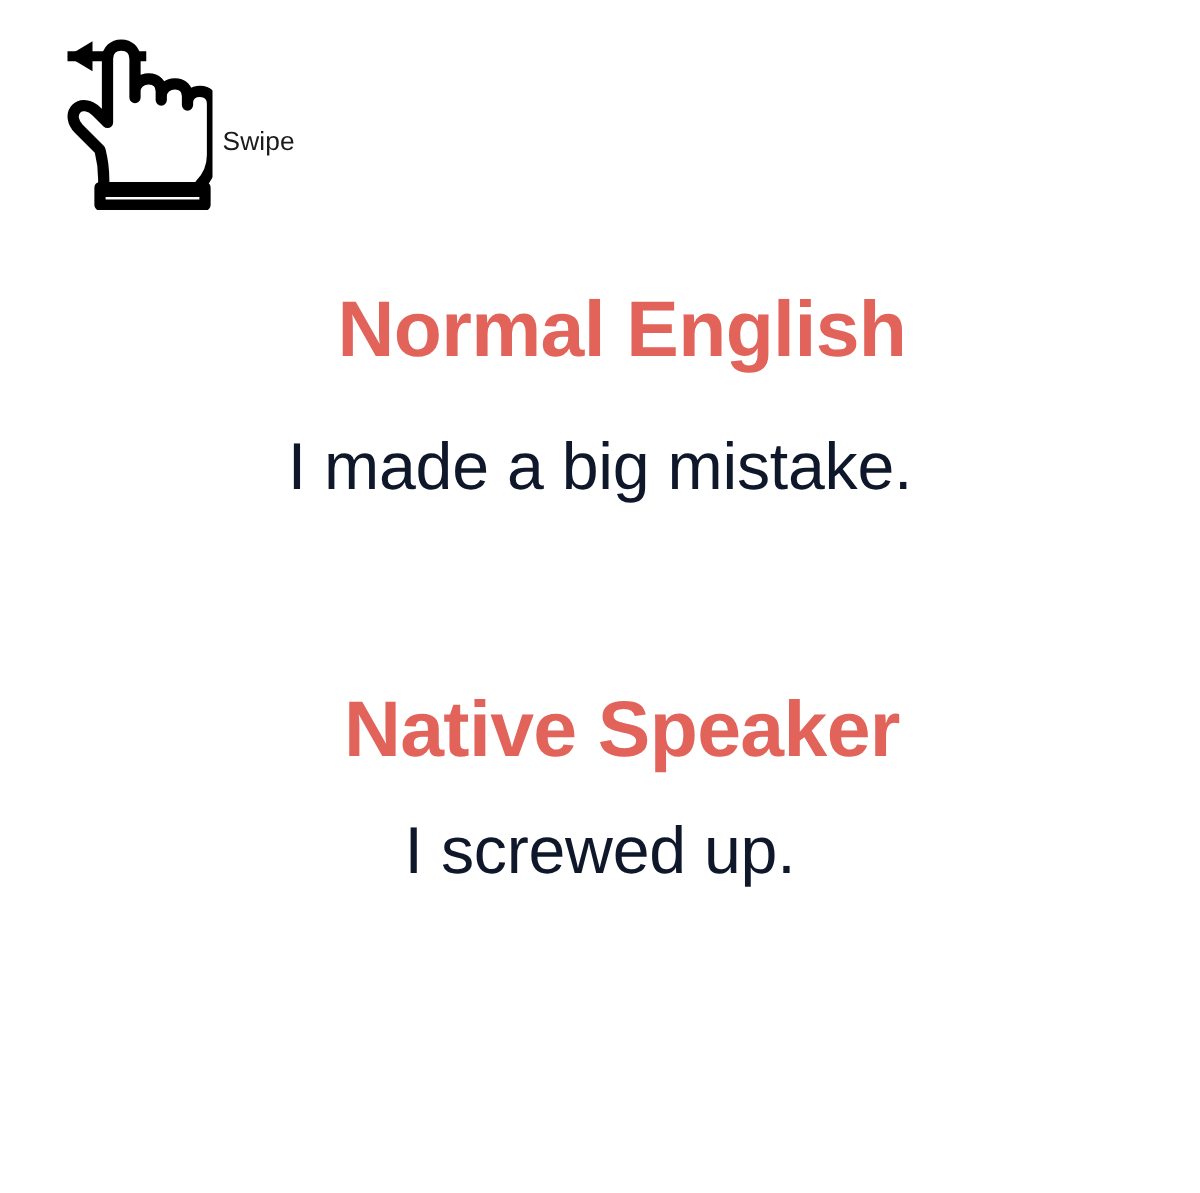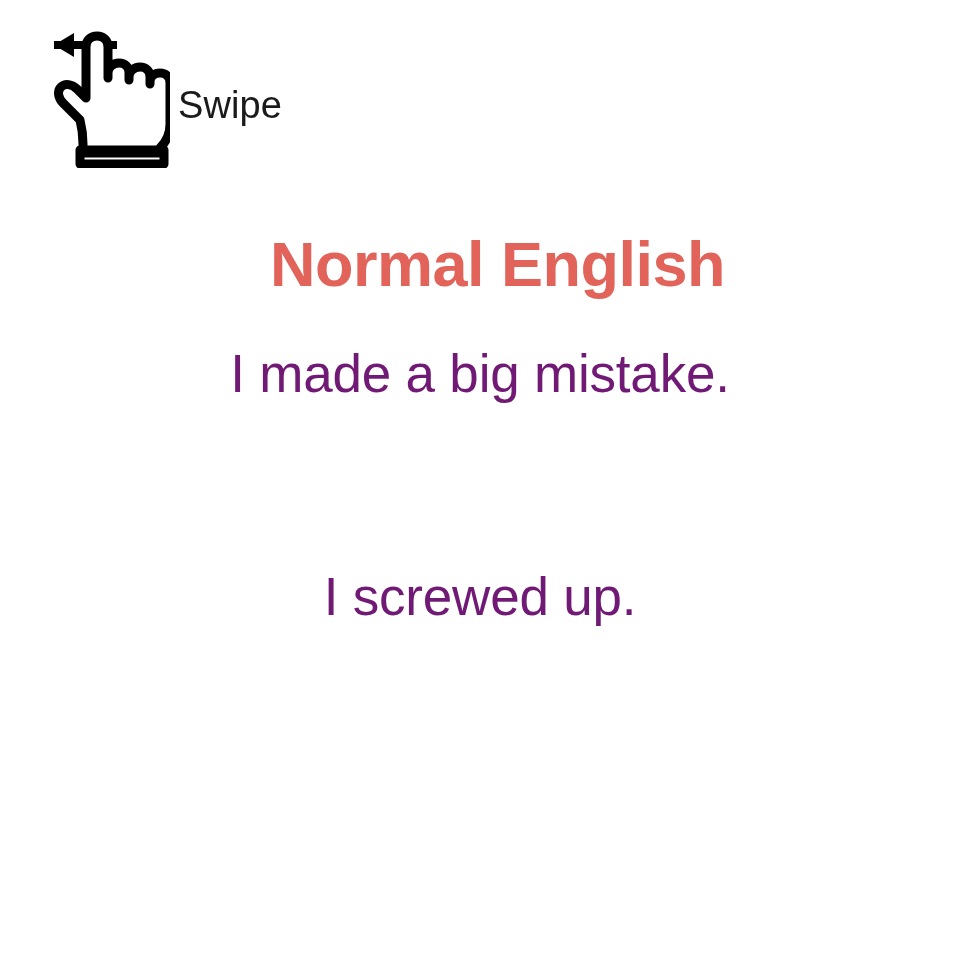--- a/index.html
+++ b/index.html
@@ -36,21 +36,21 @@
     height: 150px;
   }
   .swipe-gesture-icon {
     display: block;
     width: 140px;
     height: 148px;
     flex: 0 0 auto;
   }
   .swipe-label {
     font-family: "Liberation Sans", sans-serif;
-    font-size: 38px;
+    font-size: 21px;
     line-height: 1;
     color: #1a1a1a;
     letter-spacing: 0.1px;
     padding-bottom: 44px;
     white-space: nowrap;
   }
 
   
   .phrase-block {
     position: absolute;
@@ -71,21 +71,21 @@
     margin: 0;
     white-space: nowrap;
     padding-left: 35px;
   }
 
   .phrase-body {
     font-family: "Liberation Sans", sans-serif;
     font-weight: normal;
     font-size: 53px;
     line-height: 70px;
-    color: #701a75;
+    color: #0f172a;
     letter-spacing: -0.2px;
     margin: 0;
     white-space: nowrap;
   }
 
   .block-one .phrase-body { margin-top: 33px; }
   .block-two .phrase-body { margin-top: 20px; }
 </style>
 </head>
 <body>
@@ -132,16 +132,17 @@
     </svg>
     <span class="swipe-label">Swipe</span>
   </div>
 
   <div class="phrase-block block-one">
     <div class="phrase-heading">Normal English</div>
     <div class="phrase-body">I made a big mistake.</div>
   </div>
 
   <div class="phrase-block block-two">
+    <div class="phrase-heading">Native Speaker</div>
     <div class="phrase-body">I screwed up.</div>
   </div>
 
 </div>
 
 </body></html>

